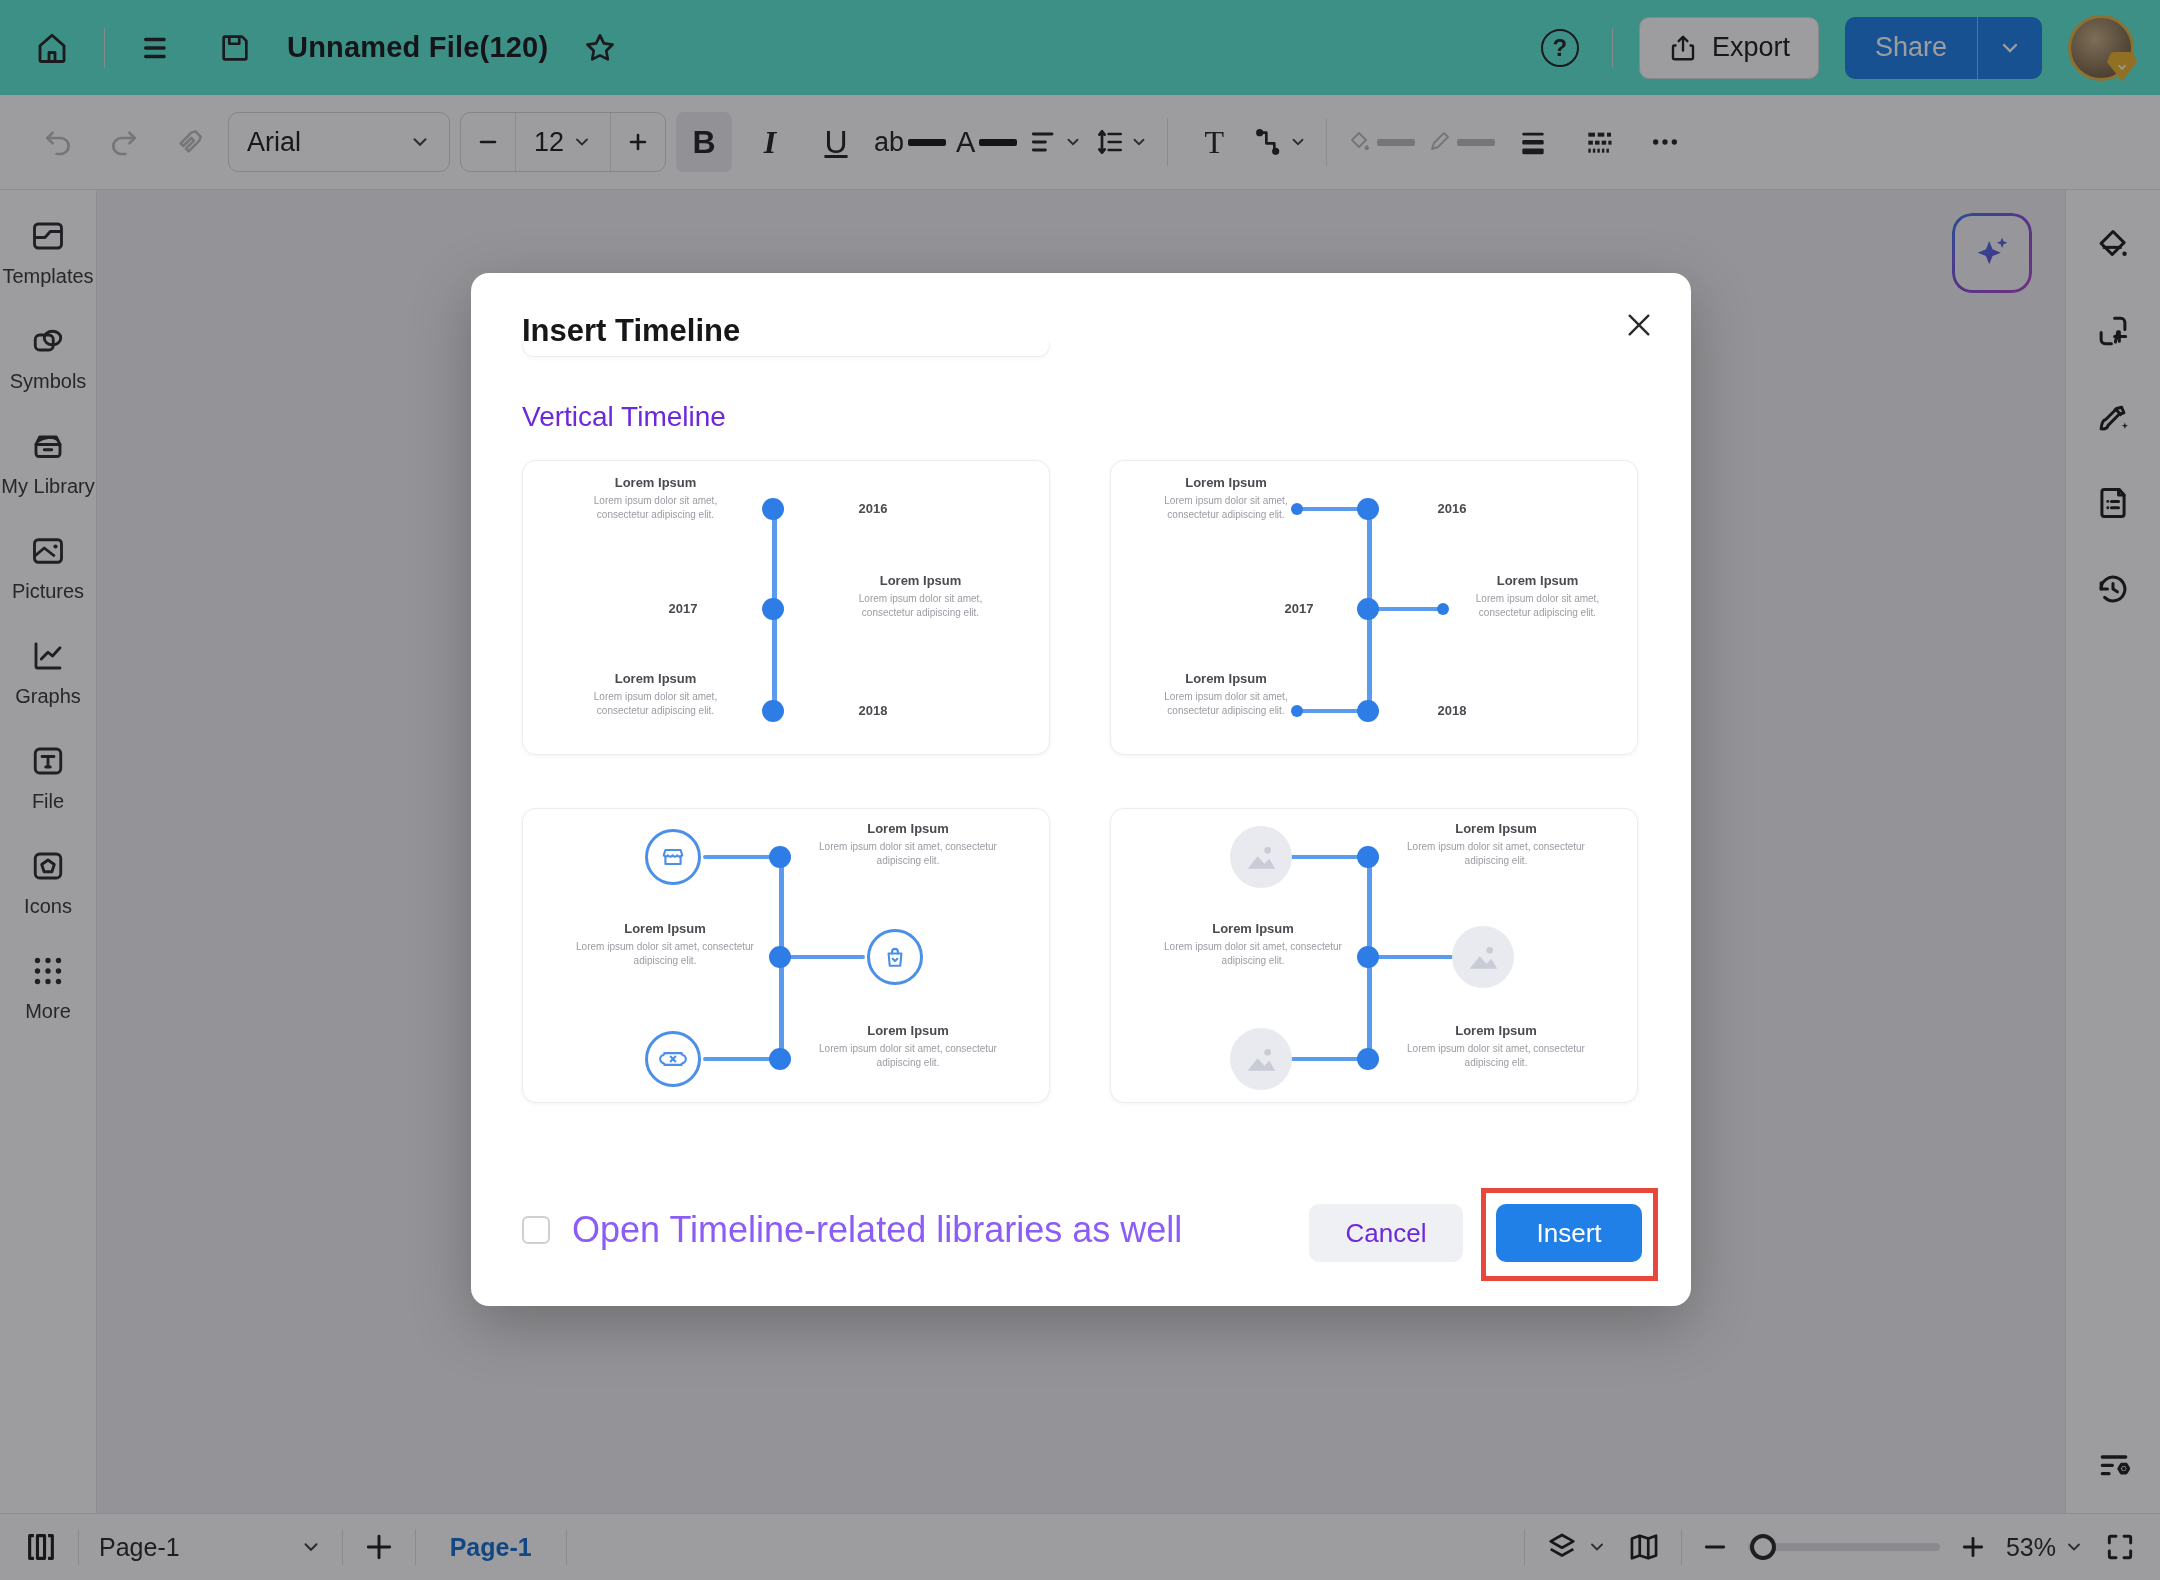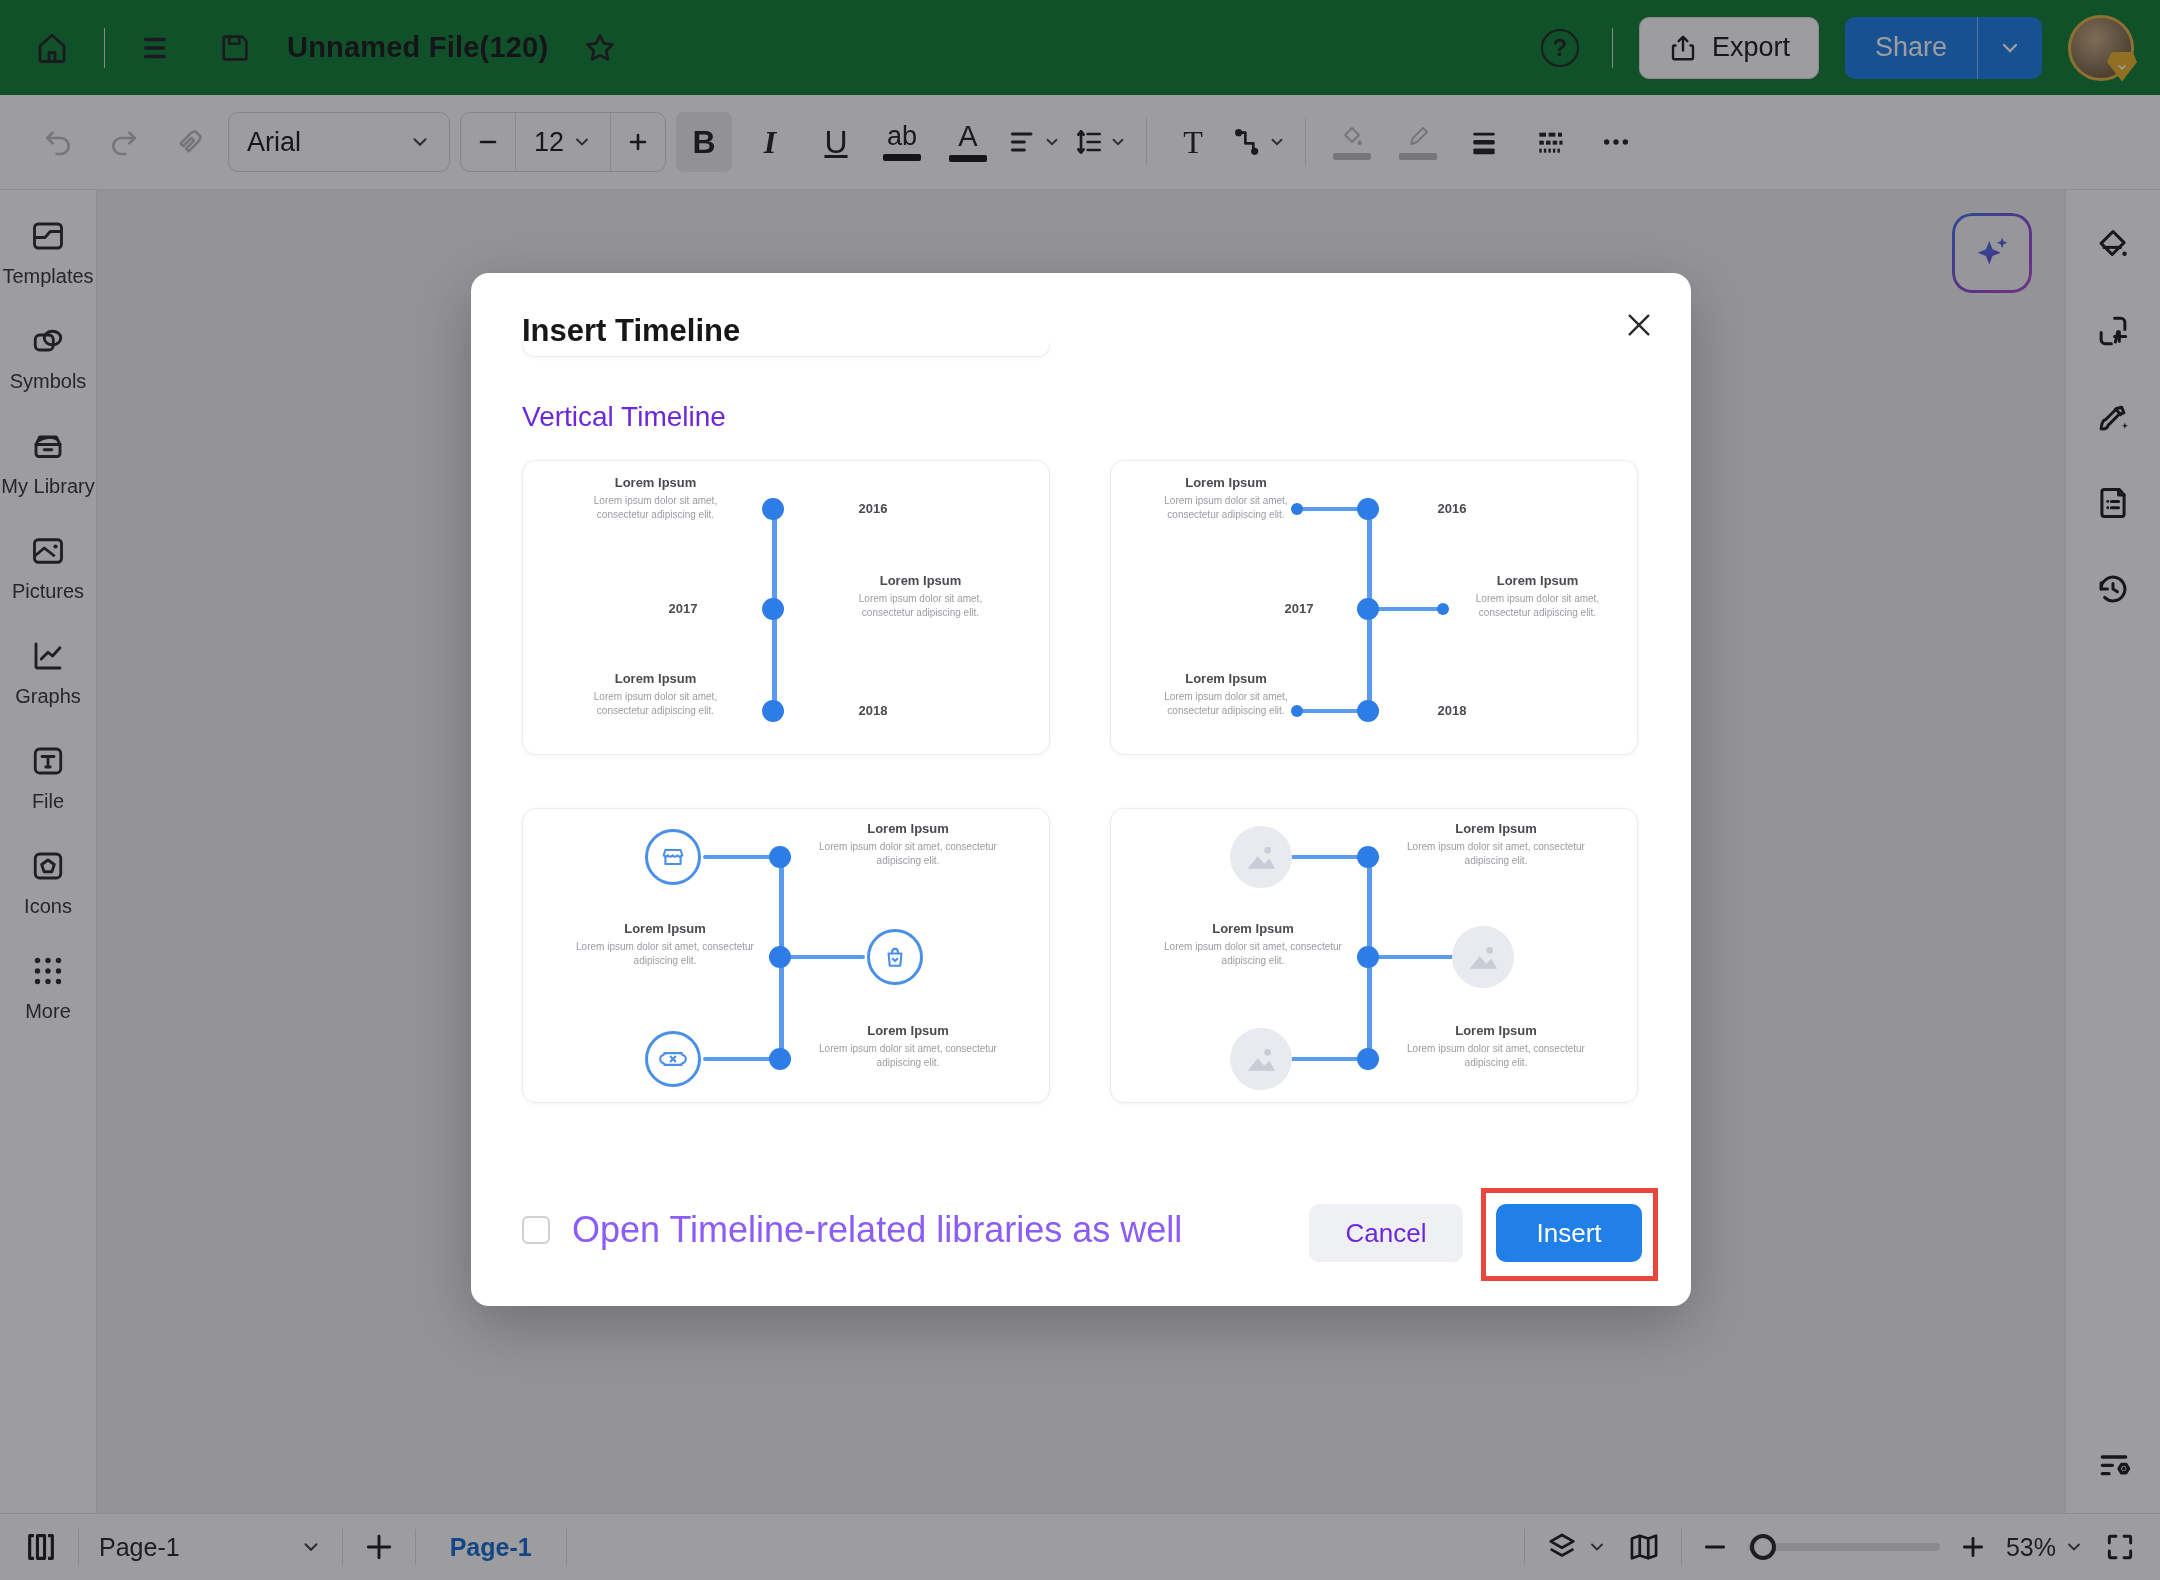--- a/index.html
+++ b/index.html
@@ -6,42 +6,42 @@
     --ink:#26262b; --ink-soft:#4a4a50; --gray-txt:#9b9ba3;
     --blue:#2080e8; --tl-dot:#2e7de6; --tl-line:#5a9bee; --tl-icon:#4a8fe8;
     --red:#e8483c; --border:#e6e7ea; --disabled:#bcbcc2;
   }
   *{margin:0;padding:0;box-sizing:border-box;font-family:"Liberation Sans",sans-serif}
   html,body{width:2160px;height:1580px;overflow:hidden;background:#fff}
   .app{position:absolute;inset:0;background:#fff}
   svg{display:block}
   .vdiv{width:1px;height:40px;background:#dcdce0}
   
-  .topbar{position:absolute;left:0;top:0;width:2160px;height:95px;background:#15803d;display:flex;align-items:center;justify-content:space-between;padding:0 26px}
+  .topbar{position:absolute;left:0;top:0;width:2160px;height:95px;background:#5eead4;display:flex;align-items:center;justify-content:space-between;padding:0 26px}
   .tb-left,.tb-right{display:flex;align-items:center;gap:26px}
   .icon-btn{background:none;border:none;color:var(--ink);display:flex;align-items:center;justify-content:center;width:52px;height:52px;border-radius:8px;cursor:pointer}
   .file-title{font-size:29px;font-weight:700;color:#1c1c20;letter-spacing:.2px}
   .help-circle{width:38px;height:38px;border:2.6px solid var(--ink);border-radius:50%;display:flex;align-items:center;justify-content:center;font-size:24px;font-weight:700;color:var(--ink)}
   .btn-outline{display:flex;align-items:center;gap:14px;height:62px;padding:0 28px;border:1px solid #dcdce0;border-radius:10px;background:#fff;font-size:27px;color:#222;cursor:pointer}
   .share-btn{display:flex;align-items:center;height:62px;background:var(--blue);border-radius:10px;color:#fff;font-size:27px;cursor:pointer}
   .share-main{padding:0 30px}
   .share-sep{width:1px;height:62px;background:rgba(255,255,255,.45)}
   .share-caret{padding:0 20px}
   .avatar{position:relative;width:66px;height:66px;border-radius:50%;background:radial-gradient(circle at 40% 35%,#c9b089,#8a7355 60%,#5d4c37);border:3px solid #e5b648;cursor:pointer}
   .avatar-badge{position:absolute;right:-6px;bottom:-4px;width:30px;height:30px;background:#ecb431;border-radius:8px 8px 12px 12px;clip-path:polygon(50% 100%,0 35%,15% 0,85% 0,100% 35%);display:flex;align-items:center;justify-content:center}
   
   .toolbar{position:absolute;left:0;top:95px;width:2160px;height:95px;background:#fff;border-bottom:1px solid var(--border);display:flex;align-items:center;gap:10px;padding:0 30px}
   .t-btn{background:none;border:none;min-width:56px;height:60px;display:flex;align-items:center;justify-content:center;gap:4px;border-radius:8px;color:var(--ink);cursor:pointer}
   .t-btn.disabled{color:var(--disabled)}
   .t-btn.active{background:#ececf0}
   .glyph{font-size:32px;color:inherit;line-height:1}
   .glyph.b{font-weight:800}
   .glyph.i{font-style:italic;font-family:"Liberation Serif",serif;font-weight:600}
   .glyph.u{text-decoration:underline}
-  .bar-under{display:flex;flex-direction:column;align-items:center;gap:4px}
+  .bar-under{display:flex;flex-direction:row;align-items:center;gap:4px}
   .bar-under .bar{width:38px;height:7px;background:#1d1d20;border-radius:2px}
   .t-btn.disabled .bar{background:var(--disabled)}
   .select-box{display:flex;align-items:center;justify-content:space-between;width:222px;height:60px;border:1px solid #d7d7db;border-radius:10px;padding:0 18px;font-size:27px;color:#222;background:#fff;cursor:pointer}
   .size-box{display:flex;align-items:center;height:60px;border:1px solid #d7d7db;border-radius:10px;overflow:hidden}
   .size-box>*{display:flex;align-items:center;justify-content:center;height:100%}
   .size-minus,.size-plus{width:54px;cursor:pointer;color:#222}
   .size-val{width:96px;gap:8px;border-left:1px solid #e3e3e6;border-right:1px solid #e3e3e6;font-size:27px;color:#222;cursor:pointer}
   .tdiv{width:1px;height:48px;background:#e0e0e4;margin:0 8px}
   
   .lsidebar{position:absolute;left:0;top:190px;width:97px;bottom:67px;background:#fff;border-right:1px solid var(--border);display:flex;flex-direction:column;align-items:center;padding-top:28px;gap:34px}

